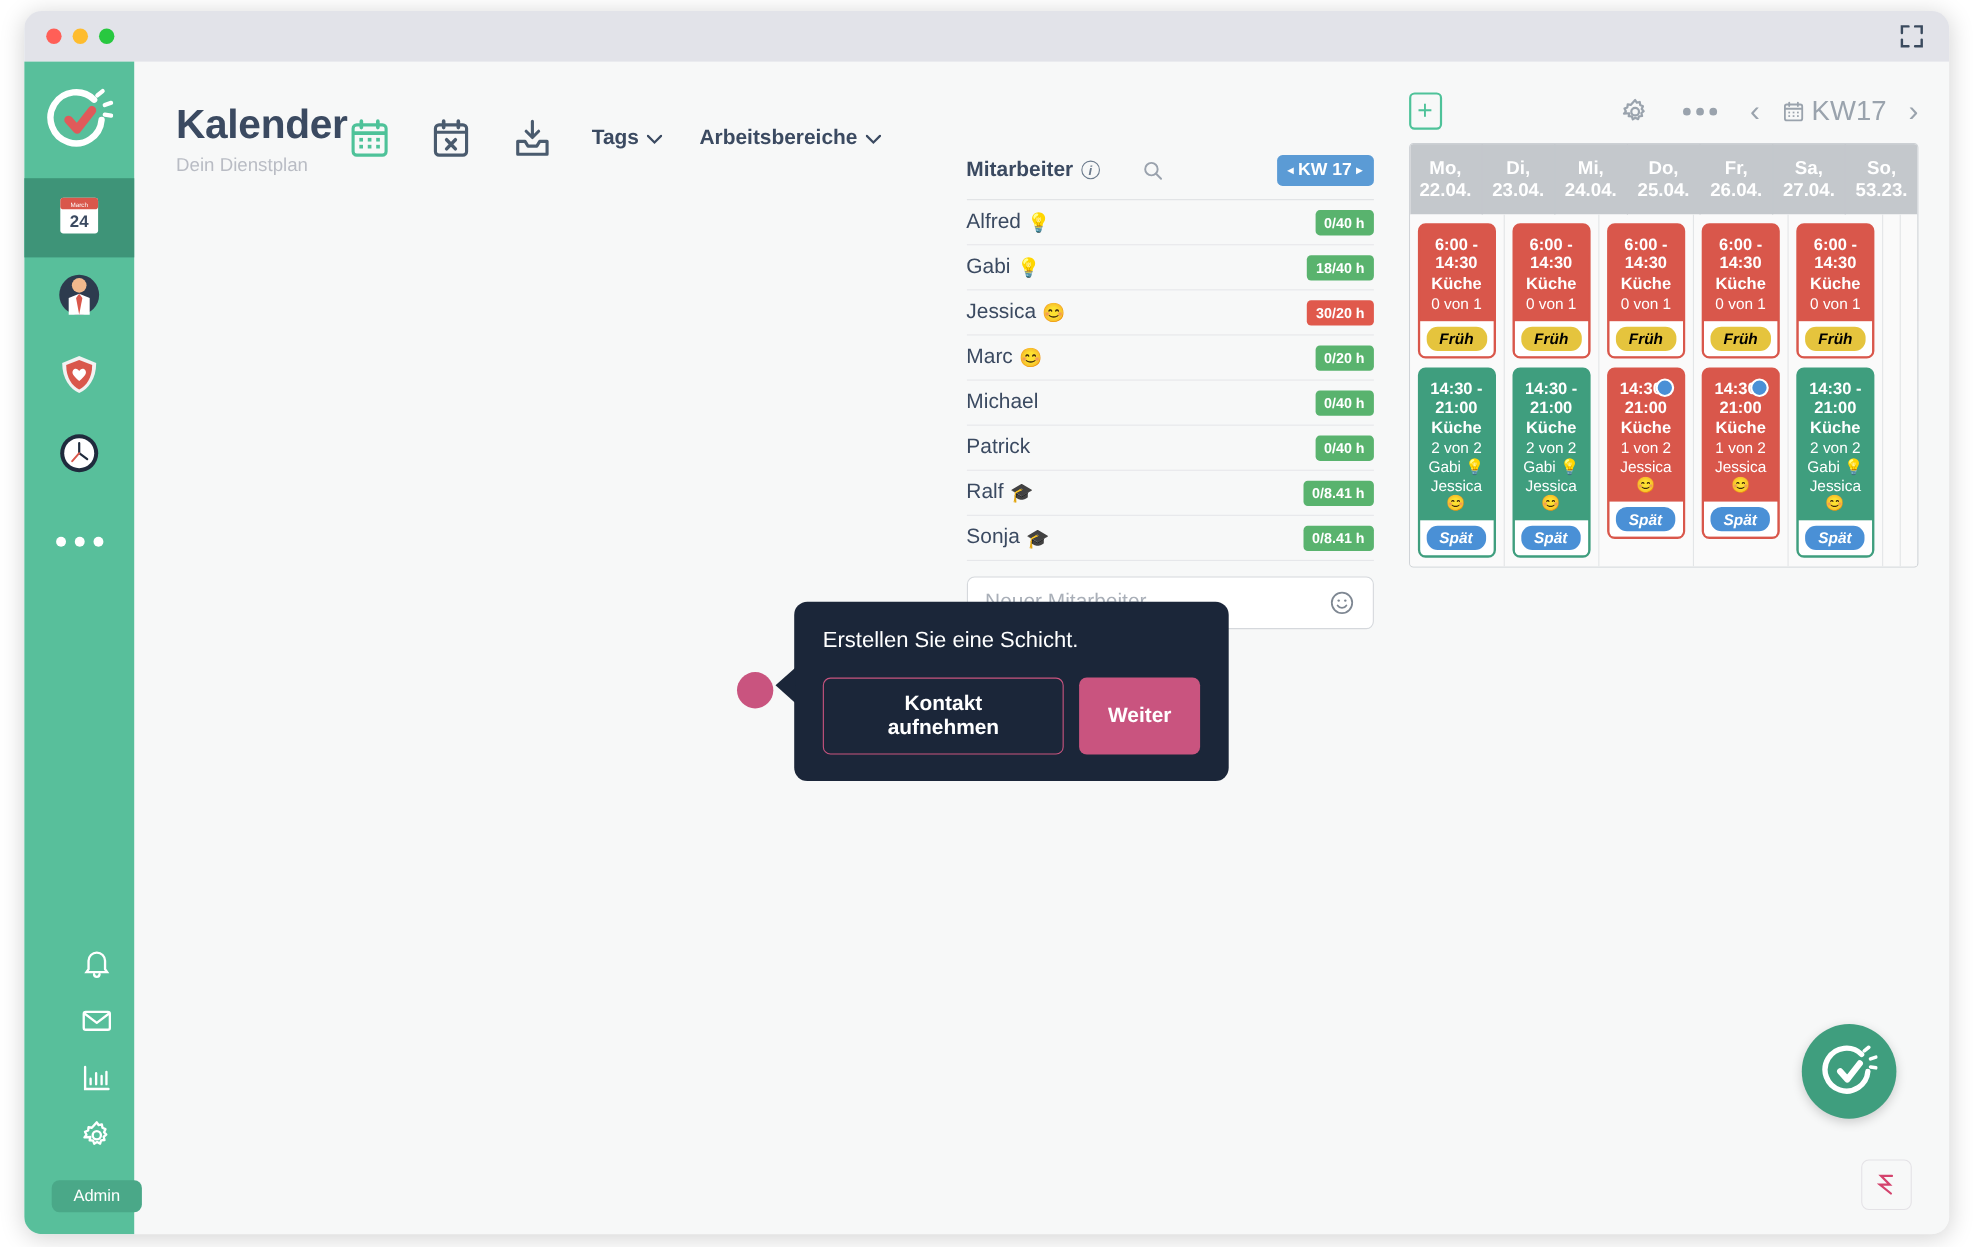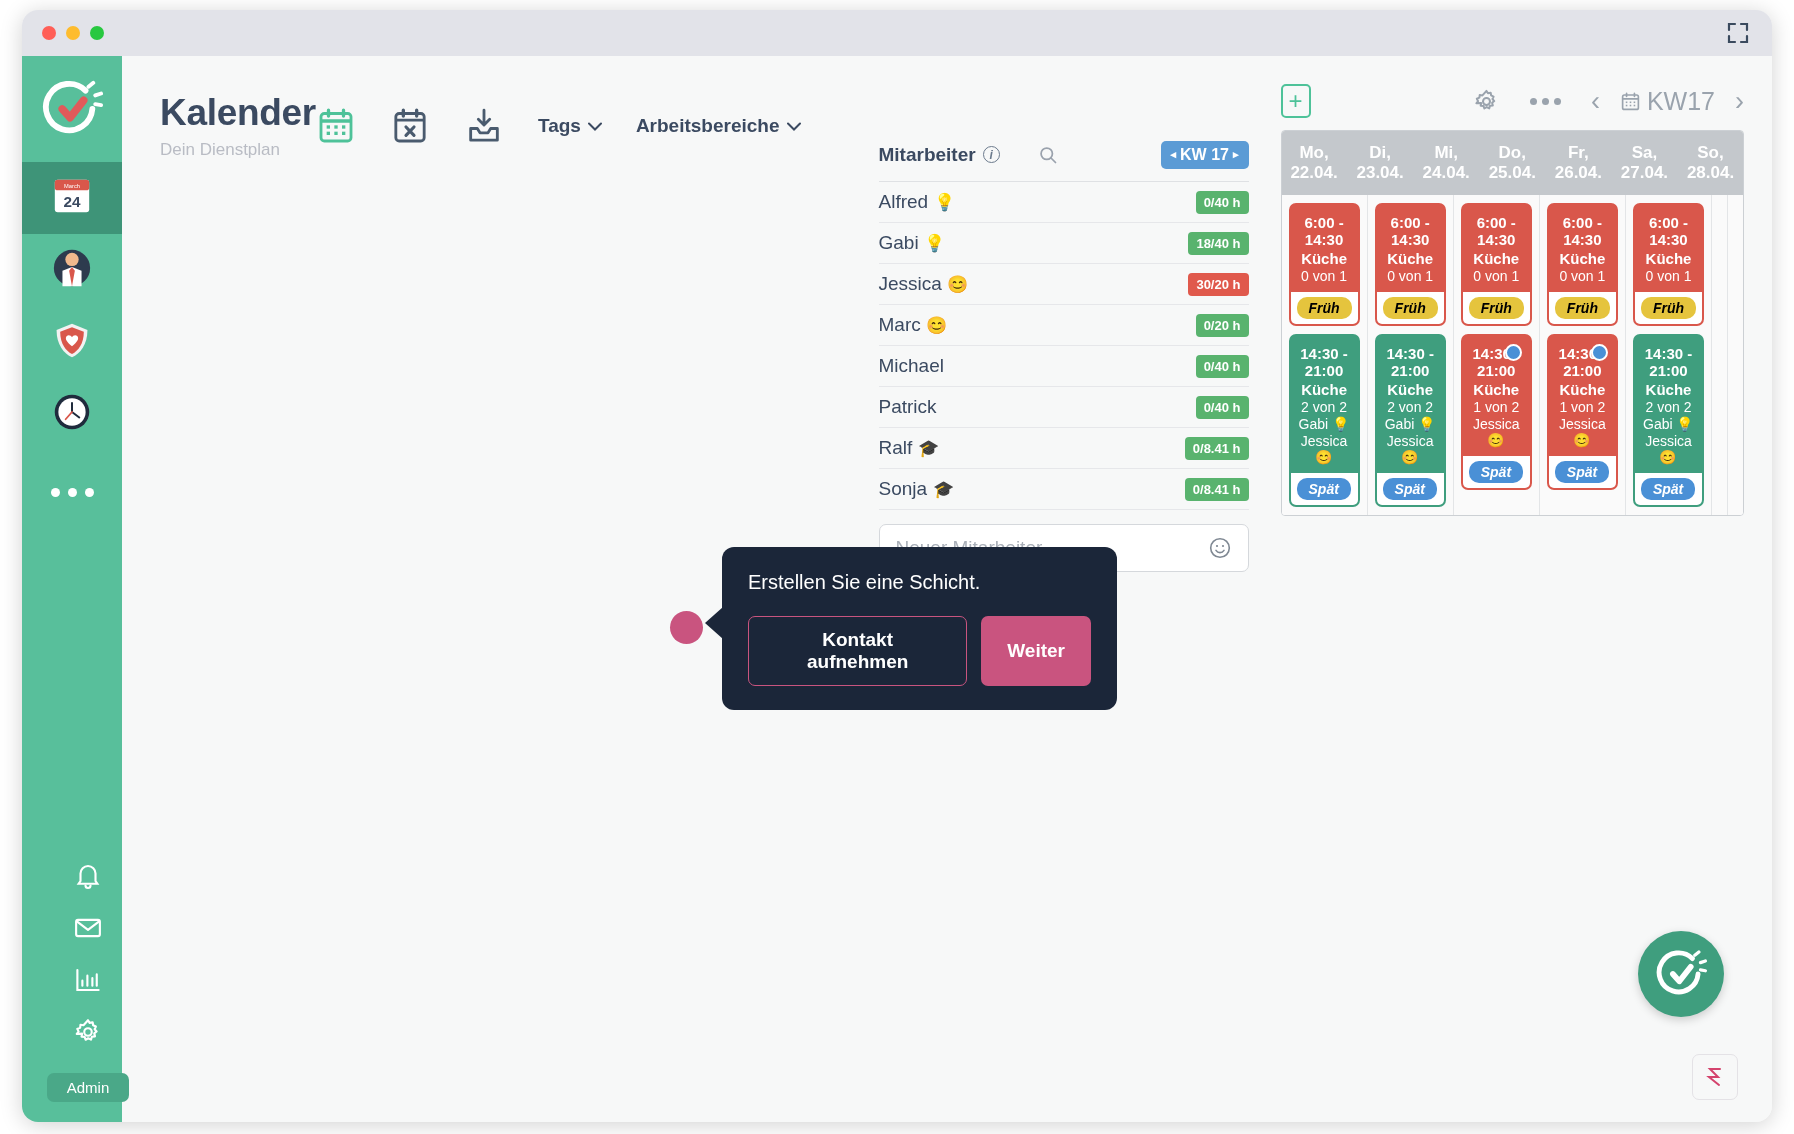--- a/index.html
+++ b/index.html
@@ -542,21 +542,21 @@
           </div>
 
           <div class="cal-grid">
             <div class="cal-head-row">
               <div class="cal-head-cell">Mo, 22.04.</div>
               <div class="cal-head-cell">Di, 23.04.</div>
               <div class="cal-head-cell">Mi, 24.04.</div>
               <div class="cal-head-cell">Do, 25.04.</div>
               <div class="cal-head-cell">Fr, 26.04.</div>
               <div class="cal-head-cell">Sa, 27.04.</div>
-              <div class="cal-head-cell">So, 28.04.</div>
+              <div class="cal-head-cell">So, 53.23.</div>
             </div>
             <div class="cal-body-row" id="cal-body">
                 <div class="cal-col">
                   <div class="shift red">
                     <div class="shift-main">
                       <div class="shift-time">6:00 - 14:30</div>
                       <div class="shift-area">Küche</div>
                       <div class="shift-count">0 von 1</div>
                     </div>
                     <div class="shift-foot"><span class="tag frueh">Früh</span></div>

